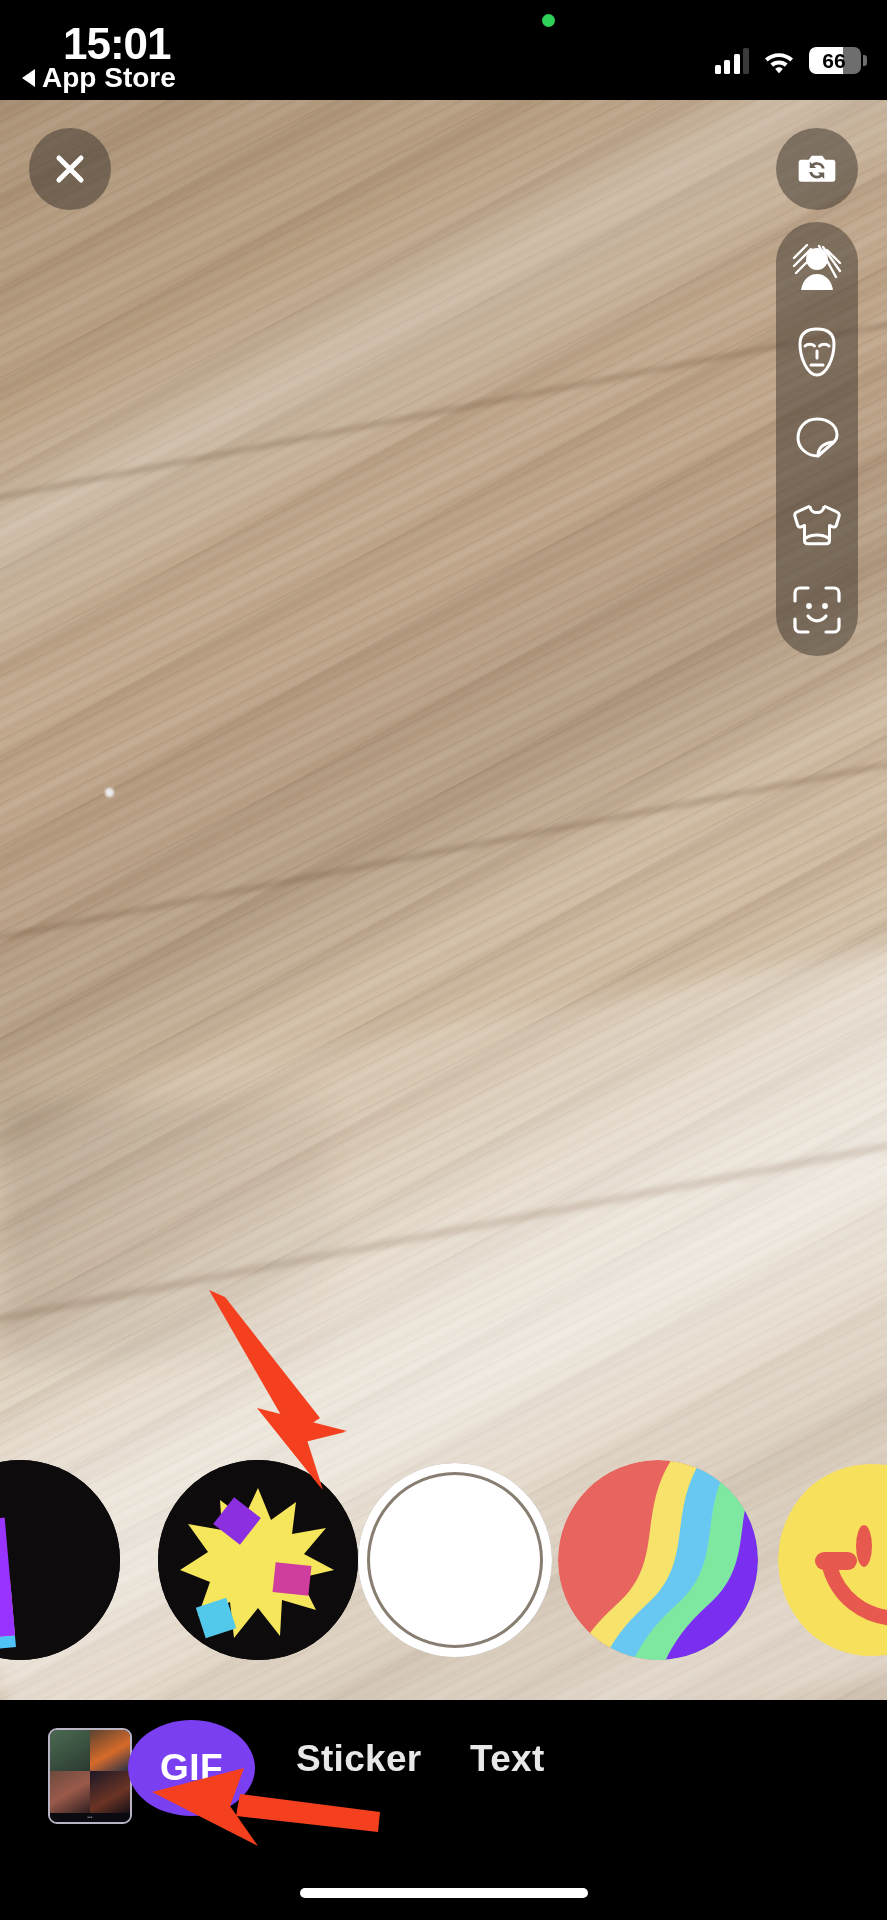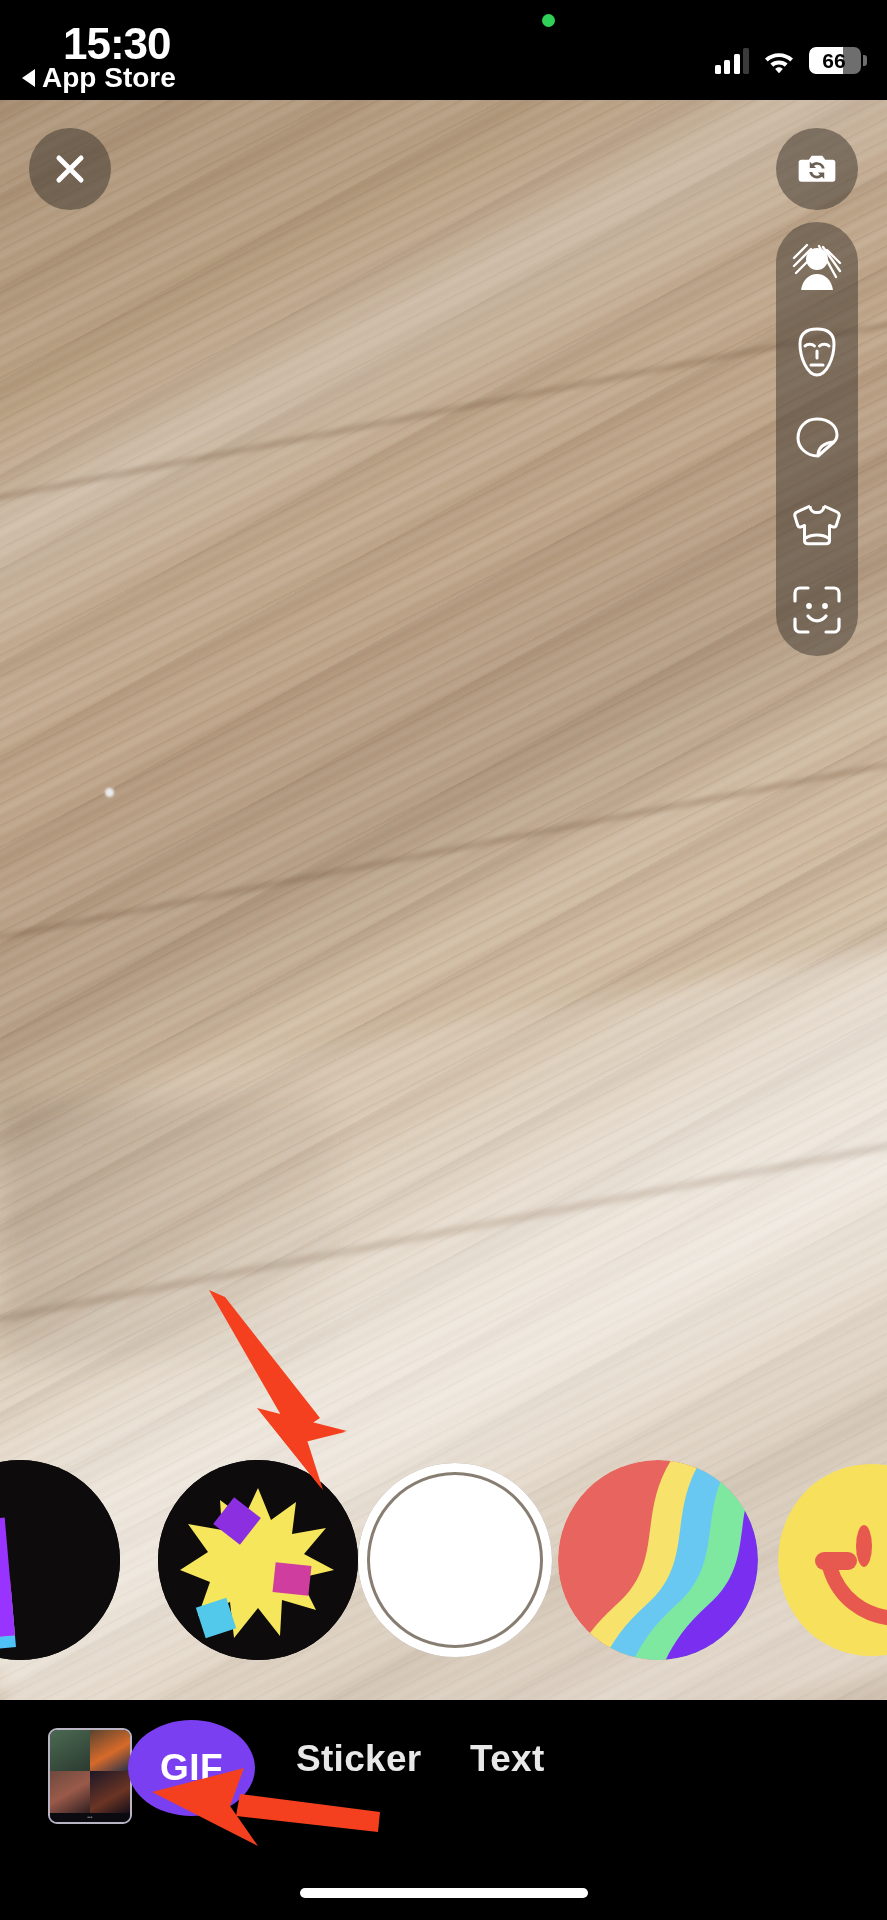--- a/index.html
+++ b/index.html
@@ -102,21 +102,21 @@
     <div class="wood-dark"></div>
     <div class="wood-plank p1"></div>
     <div class="wood-plank p2"></div>
     <div class="wood-plank p3"></div>
     <div class="lightpatch"></div>
     <div class="shadowcorner"></div>
     <div class="speck"></div>
   </div>
 
   <div class="statusbar">
-    <div class="sb-time">15:30</div>
+    <div class="sb-time">15:01</div>
     <div class="sb-back">
       <span class="tri"></span>
       <span>App Store</span>
     </div>
     <div class="rec-dot"></div>
     <div class="sb-right">
       <div class="bars">
         <i></i>
           <i></i>
           <i></i>

